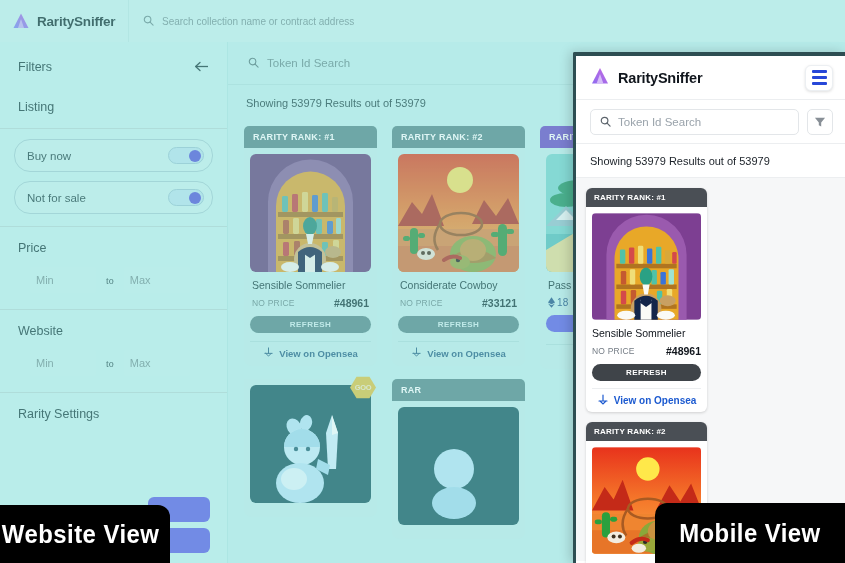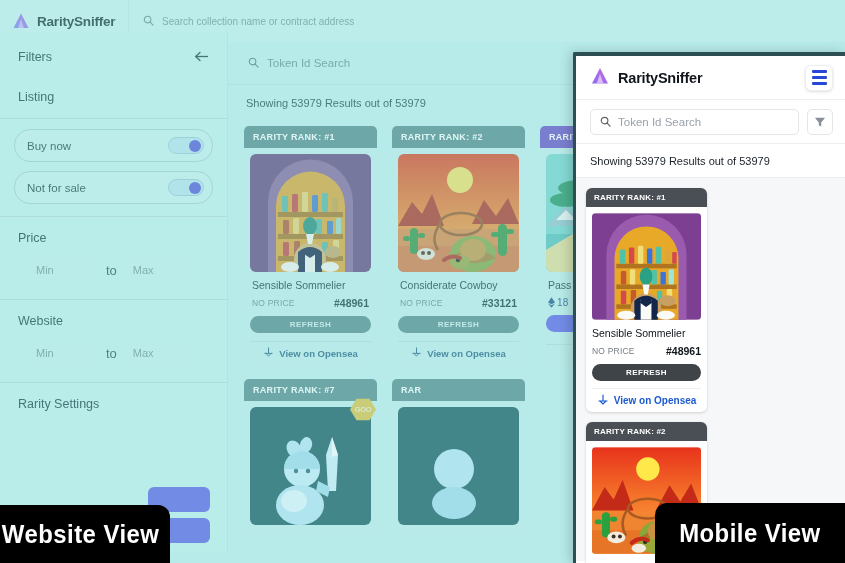--- a/index.html
+++ b/index.html
@@ -31,21 +31,21 @@
     margin-left: 8px; flex: 1; height: 42px;
     display: flex; align-items: center; gap: 8px;
     padding-left: 14px;
     border-left: 1px solid #bfe9e6;
   }
   #global-search .mag { flex: none; }
   #global-search .ph { font-size: 10px; color: #7b9a9b; }
 
   
   #sidebar {
-    position: absolute; left: 0; top: 32px; width: 228px; height: 521px;
+    position: absolute; left: 0; top: 42px; width: 228px; height: 521px;
     background: #c9f2ef;
     border-right: 1px solid #b7e9e6;
   }
   .sb-head {
     display: flex; align-items: center; justify-content: space-between;
     padding: 16px 18px 10px 18px;
   }
   .sb-head-title { font-size: 12.5px; color: #23484a; }
   .sb-section {
     font-size: 12.5px; color: #23484a;
@@ -78,21 +78,21 @@
     padding: 8px 18px 16px 30px;
     border-bottom: 1px solid #badbd9;
   }
   .minmax input {
     width: 66px; height: 26px; border: none; outline: none;
     background: #cbf2ef; border-radius: 4px;
     font-size: 11px; color: #406366; padding: 0 6px;
     font-family: "Liberation Sans", sans-serif;
   }
   .minmax input::placeholder { color: #7b9a9b; }
-  .minmax .to { font-size: 13px; color: #355a5c; }
+  .minmax .to { font-size: 10px; color: #355a5c; font-family: Liberation Serif, serif; }
   .sb-bottom-btns {
     position: absolute; left: 148px; bottom: 10px;
     display: flex; flex-direction: column; gap: 6px;
   }
   .sb-bottom-btns .pbtn {
     width: 62px; height: 25px; border-radius: 6px;
     background: #6366e8; border: none;
   }
 
   
@@ -565,21 +565,20 @@
               <ellipse cx="48" cy="86" rx="6" ry="9" fill="#a8dcf0"></ellipse>
               <ellipse cx="66" cy="88" rx="6" ry="9" fill="#a8dcf0"></ellipse>
             </svg>
           </div>
           <div class="goo-badge">GOO</div>
           <div class="wcard-title"></div>
         </div>
       </div>
 
       <div class="wcard">
-        <div class="wcard-badge">RARITY RANK: #7</div>
         <div class="wcard-body">
           <div class="wcard-img">
             <svg width="121" height="118" viewBox="0 0 121 118">
               <rect width="121" height="118" rx="4" fill="#1f5f66"></rect>
               <path d="M82 30 L88 48 L86 84 L78 84 L76 48 Z" fill="#d4f0fc"></path>
               <path d="M82 30 L88 48 L82 50 Z" fill="#ffffff"></path>
               <ellipse cx="44" cy="42" rx="7" ry="9" fill="#bce6f7" transform="rotate(-30 44 42)"></ellipse>
               <ellipse cx="56" cy="38" rx="6" ry="8" fill="#bce6f7" transform="rotate(15 56 38)"></ellipse>
               <circle cx="52" cy="62" r="18" fill="#cdeefb"></circle>
               <path d="M34 62 A18 18 0 0 1 70 62 Z" fill="#a8dcf0"></path>

